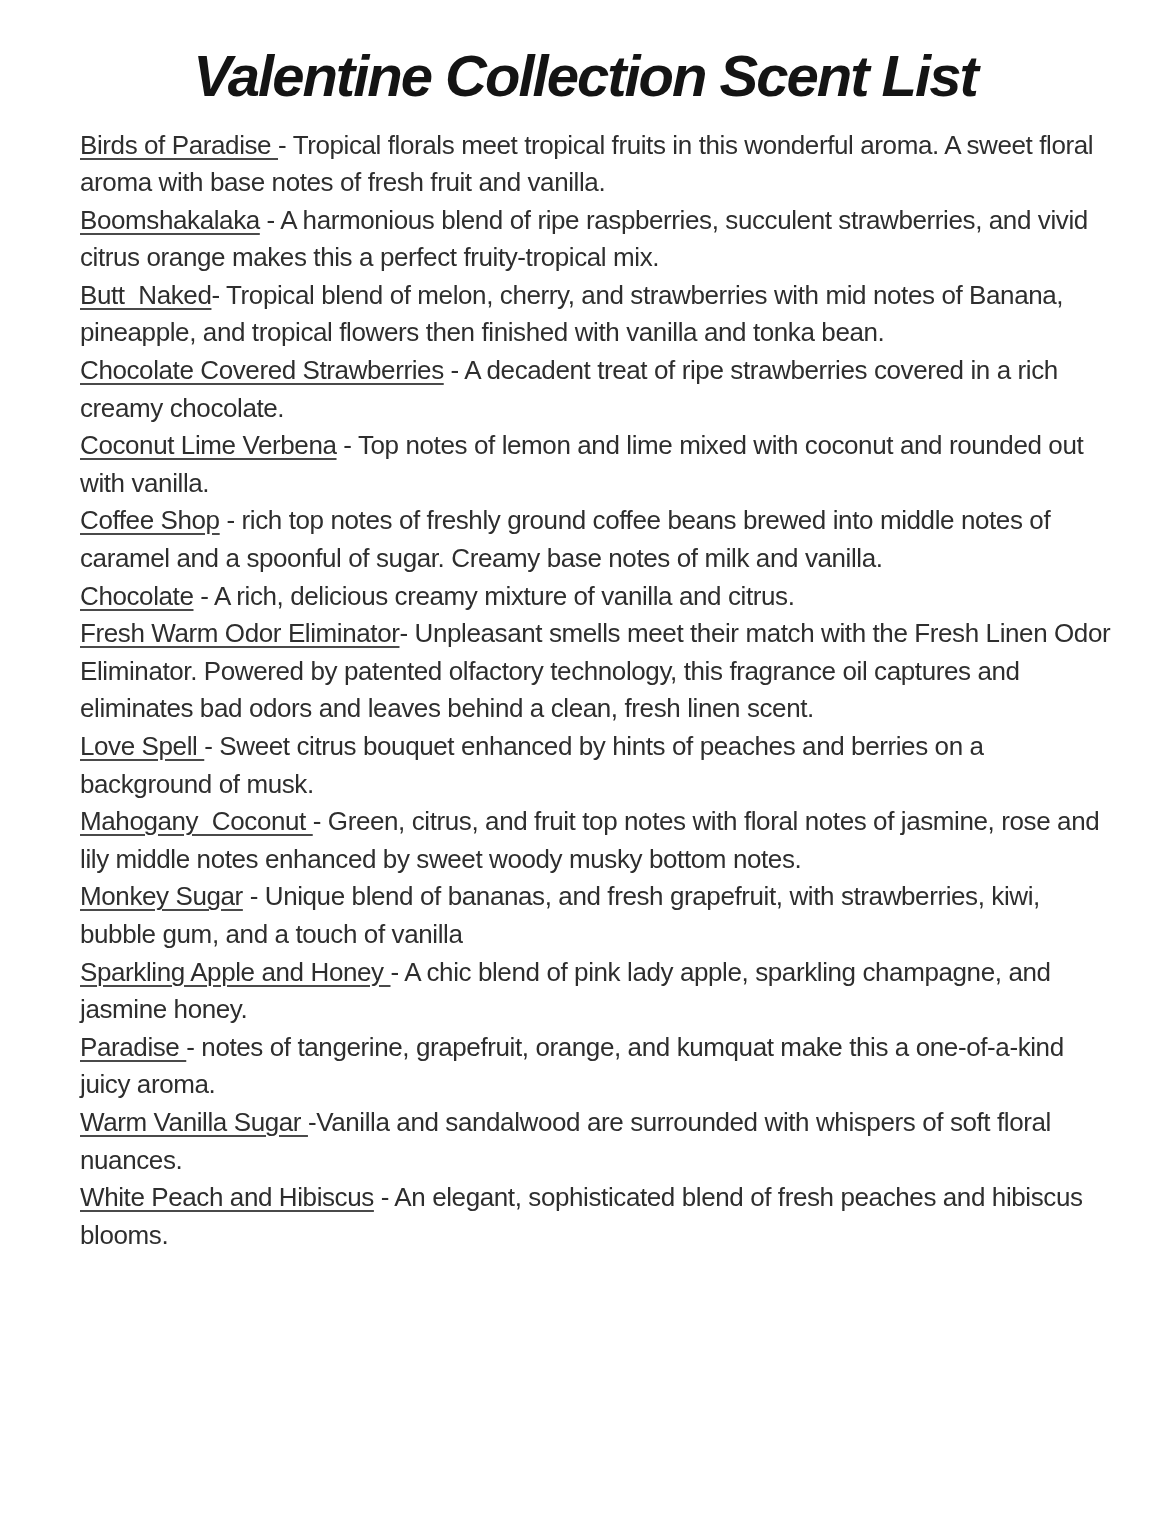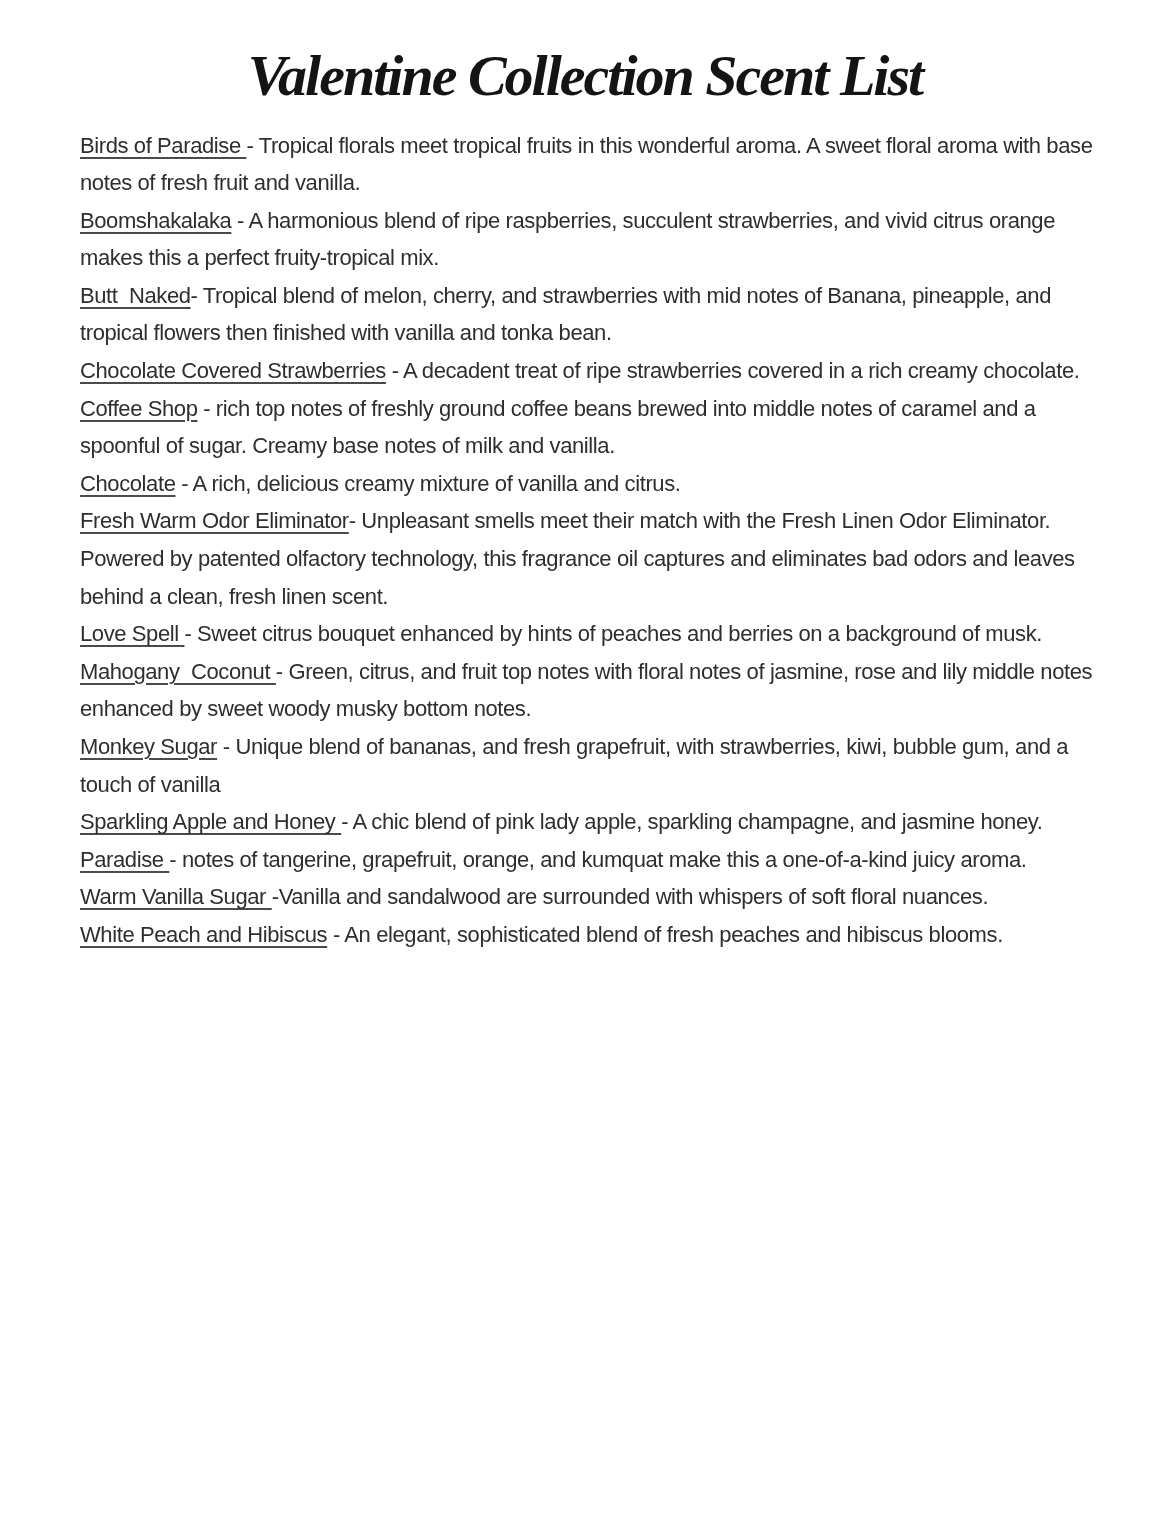--- a/index.html
+++ b/index.html
@@ -12,36 +12,36 @@
     width: 1170px;
     height: 1514px;
     background: #ffffff;
     box-sizing: border-box;
     padding: 40px 58px 0 80px;
     overflow: hidden;
   }
   .title {
     margin: 0 22px 14px 0;
     text-align: center;
-    font-family: Liberation Serif, serif;
+    font-family: Liberation Sans, sans-serif;
     font-style: italic;
     font-weight: 800;
     font-size: 58px;
     line-height: 1.25;
     letter-spacing: -2px;
     color: #141414;
   }
   .scent-list {
     width: 1032px;
   }
   .scent-list p.scent {
     margin: 0;
     font-family: "Liberation Sans", sans-serif;
     font-weight: 400;
-    font-size: 22px;
+    font-size: 26px;
     line-height: 37.6px;
     letter-spacing: -0.4px;
     color: #2e2e2e;
     white-space: pre-wrap;
   }
   .scent-name {
     text-decoration: underline;
     text-decoration-thickness: 2px;
     text-underline-offset: 4px;
     text-decoration-color: #4a4a4a;
@@ -54,20 +54,21 @@
   <h1 class="title">Valentine Collection Scent List</h1>
   <div class="scent-list">
   <p class="scent"><span class="scent-name">Birds of Paradise </span><span class="scent-desc">- Tropical florals meet tropical fruits in this wonderful aroma. A sweet floral aroma with base notes of fresh fruit and vanilla.</span></p>
 
   <p class="scent"><span class="scent-name">Boomshakalaka</span><span class="scent-desc"> - A harmonious blend of ripe raspberries, succulent strawberries, and vivid citrus orange makes this a perfect fruity-tropical mix.</span></p>
 
   <p class="scent"><span class="scent-name">Butt  Naked</span><span class="scent-desc">- Tropical blend of melon, cherry, and strawberries with mid notes of Banana, pineapple, and tropical flowers then finished with vanilla and tonka bean.</span></p>
 
   <p class="scent"><span class="scent-name">Chocolate Covered Strawberries</span><span class="scent-desc"> - A decadent treat of ripe strawberries covered in a rich creamy chocolate.</span></p>
 
+  <p class="scent"><span class="scent-name">Coconut Lime Verbena</span><span class="scent-desc"> - Top notes of lemon and lime mixed with coconut and rounded out with vanilla.</span></p>
 
   <p class="scent"><span class="scent-name">Coffee Shop</span><span class="scent-desc"> - rich top notes of freshly ground coffee beans brewed into middle notes of caramel and a spoonful of sugar. Creamy base notes of milk and vanilla.</span></p>
 
   <p class="scent"><span class="scent-name">Chocolate</span><span class="scent-desc"> - A rich, delicious creamy mixture of vanilla and citrus.</span></p>
 
   <p class="scent"><span class="scent-name">Fresh Warm Odor Eliminator</span><span class="scent-desc">- Unpleasant smells meet their match with the Fresh Linen Odor Eliminator. Powered by patented olfactory technology, this fragrance oil captures and eliminates bad odors and leaves behind a clean, fresh linen scent.</span></p>
 
   <p class="scent"><span class="scent-name">Love Spell </span><span class="scent-desc">- Sweet citrus bouquet enhanced by hints of peaches and berries on a background of musk.</span></p>
 
   <p class="scent"><span class="scent-name">Mahogany  Coconut </span><span class="scent-desc">- Green, citrus, and fruit top notes with floral notes of jasmine, rose and lily middle notes enhanced by sweet woody musky bottom notes.</span></p>

